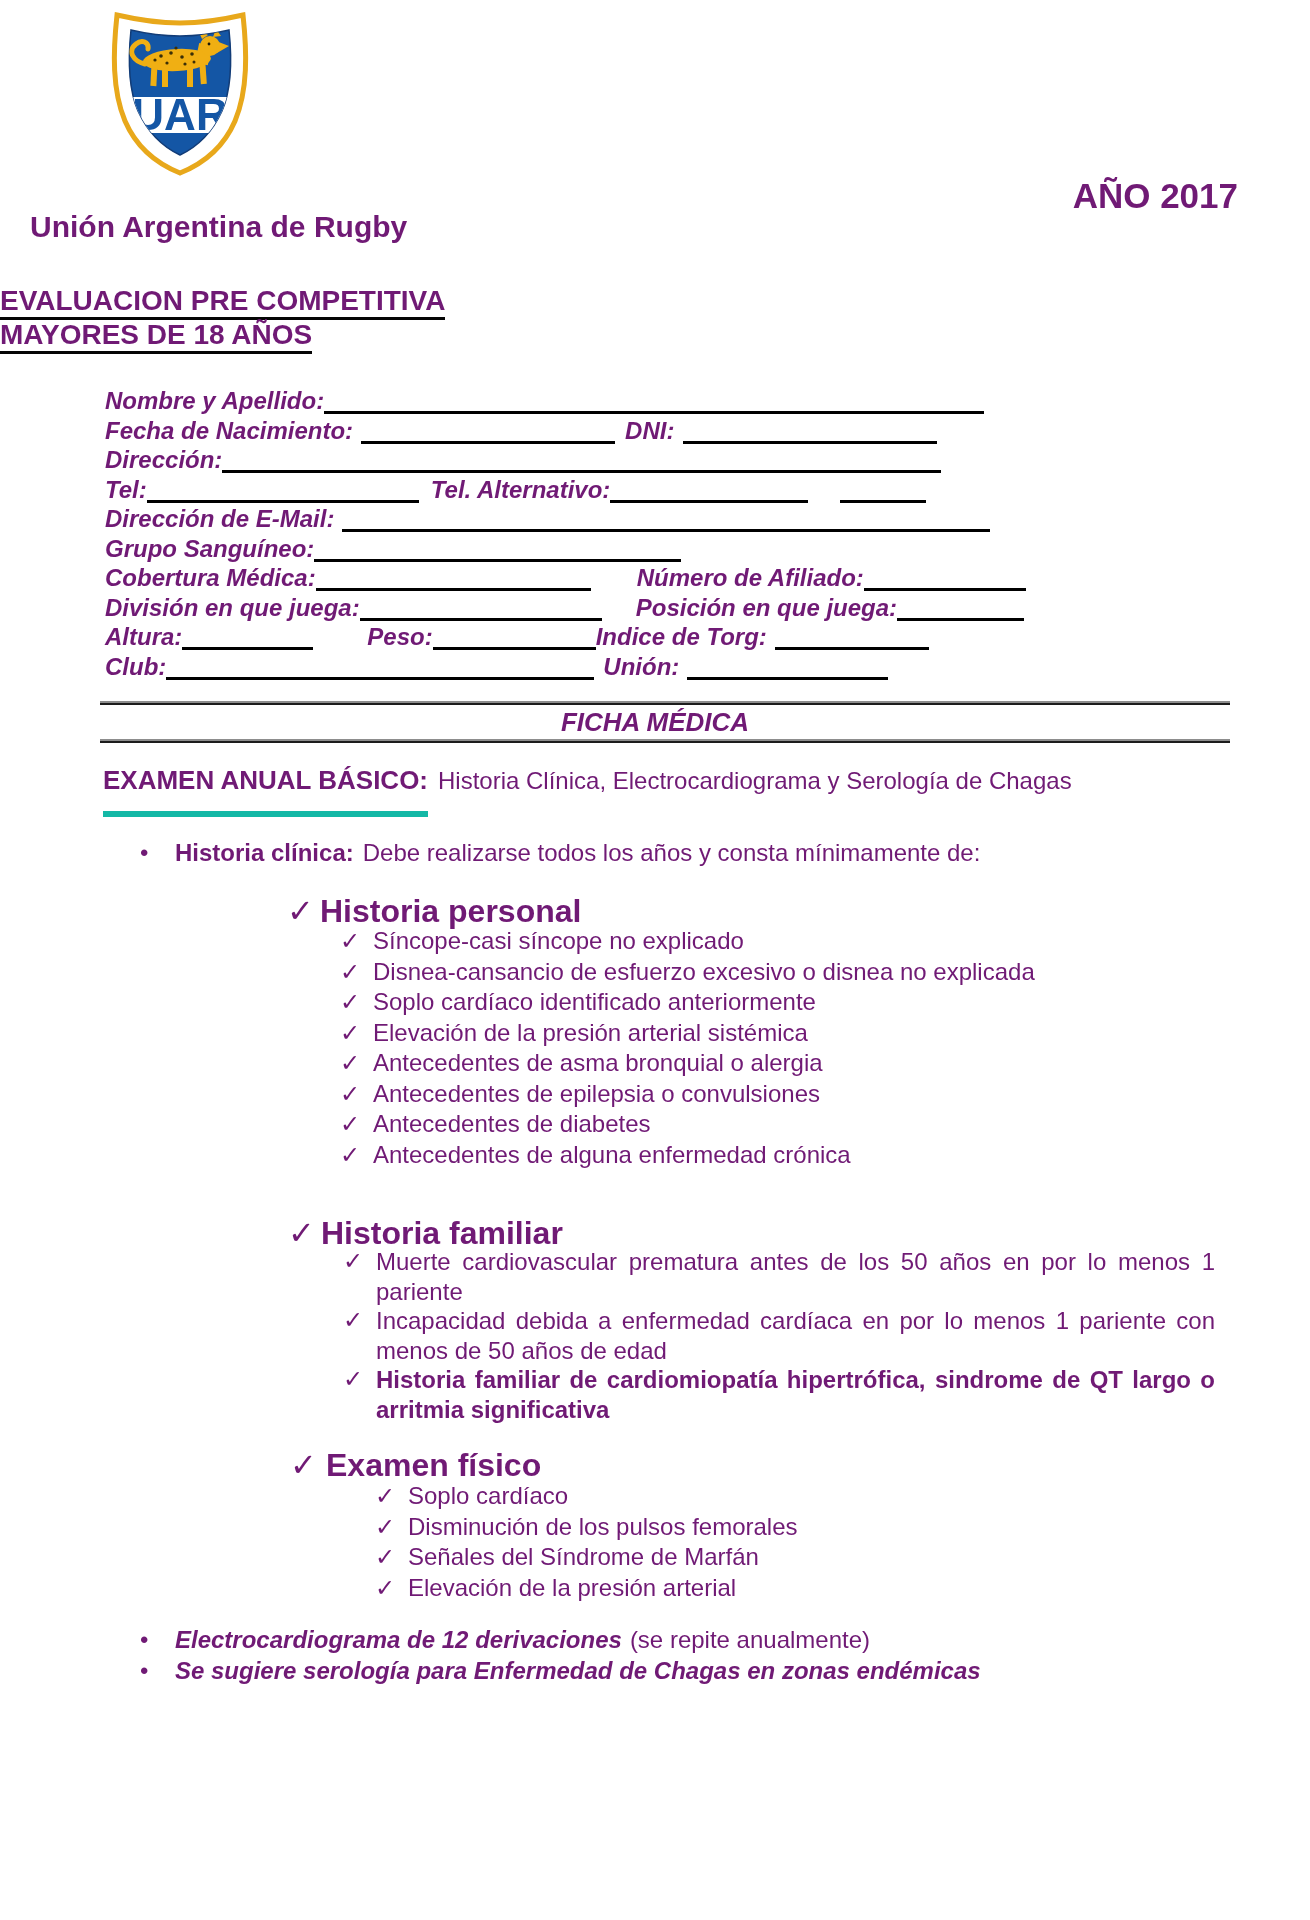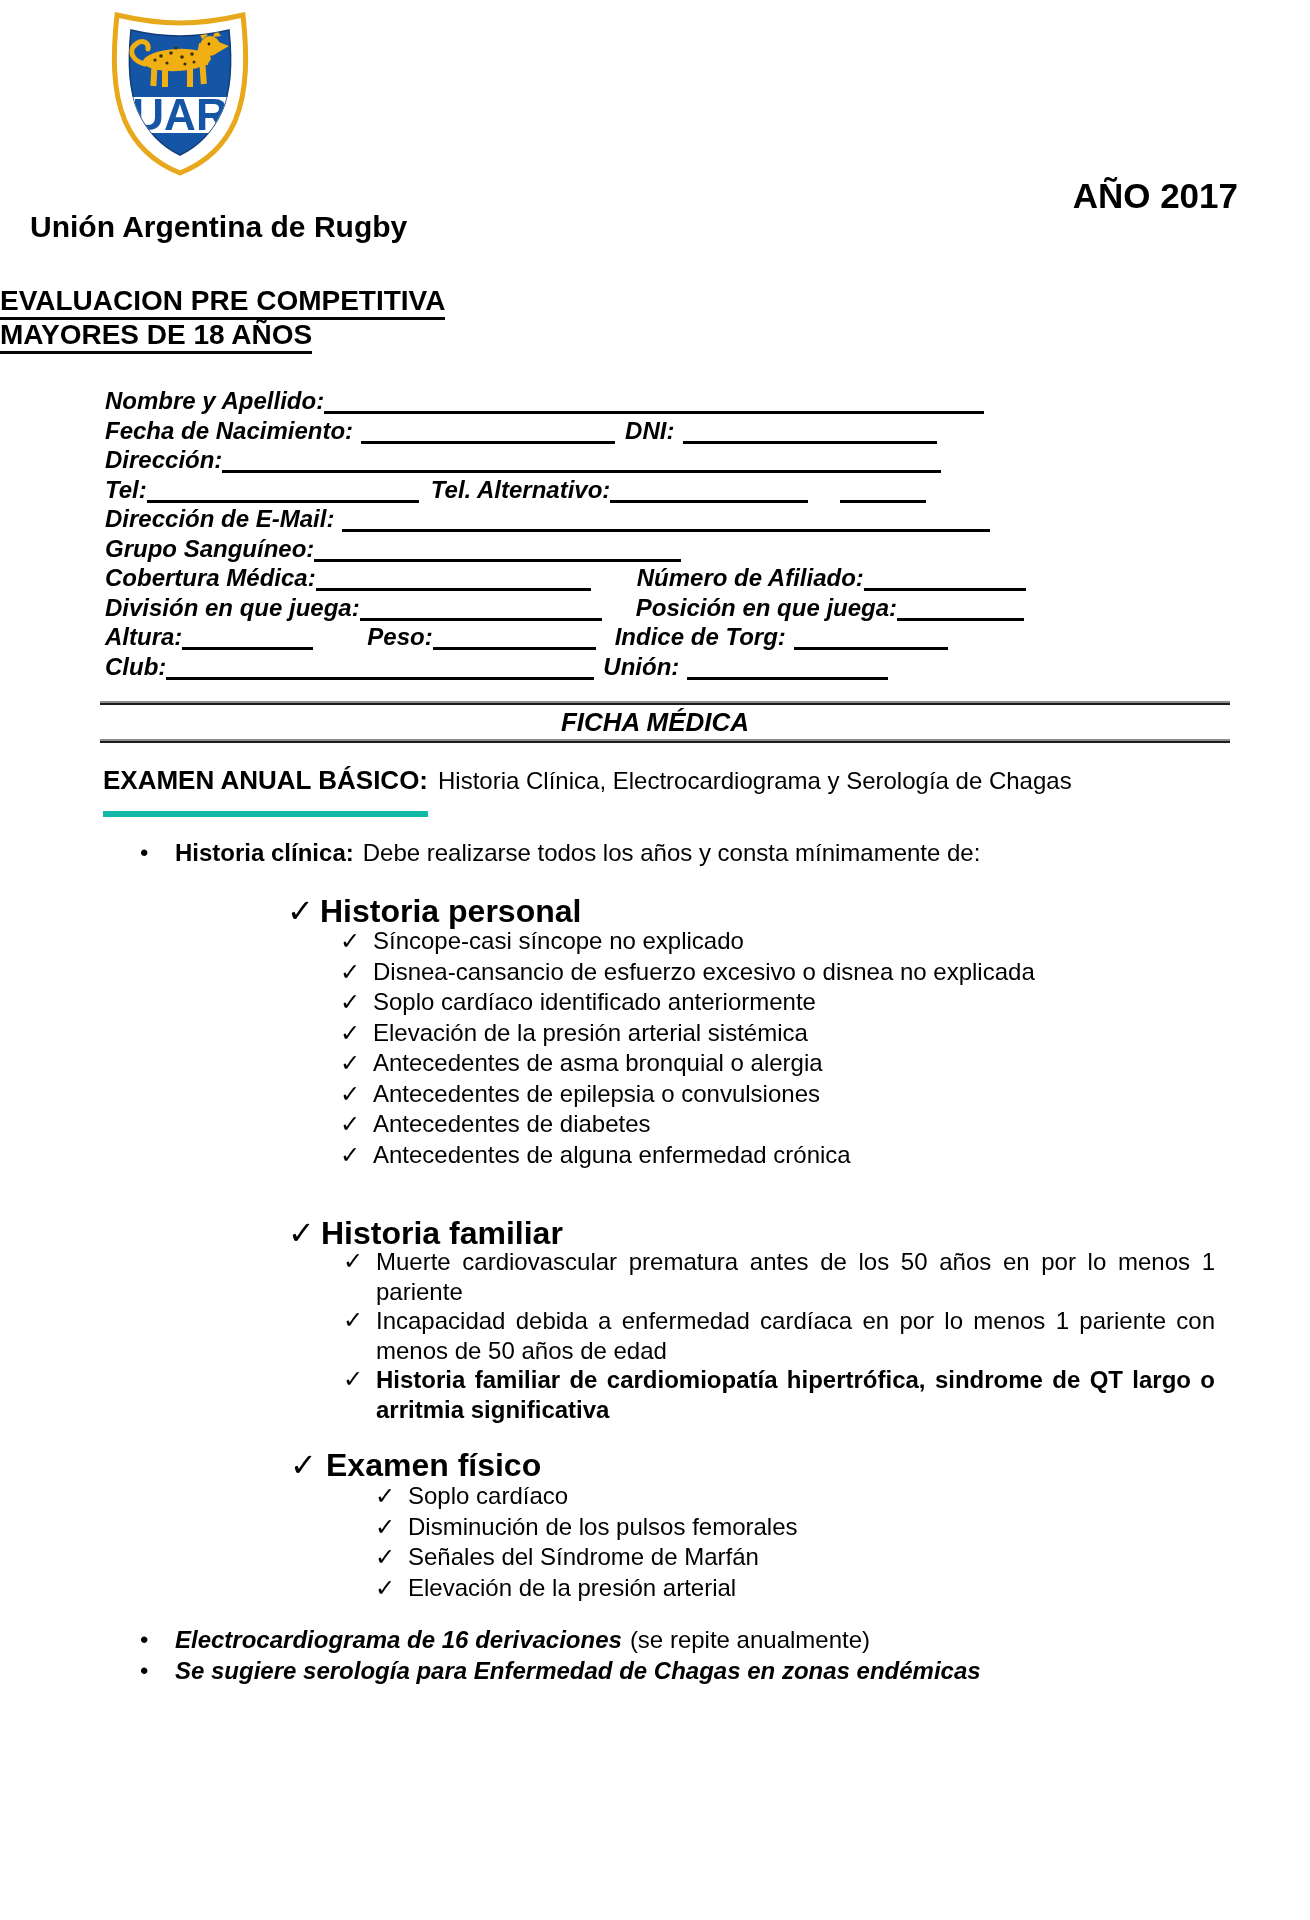--- a/index.html
+++ b/index.html
@@ -1,18 +1,18 @@
 <!DOCTYPE html>
 <html><head>
 <meta charset="utf-8">
 <style>
   html,body{margin:0;padding:0;background:#fff;}
   #page{
     position:relative;width:1310px;height:1920px;background:#ffffff;
-    font-family:"Liberation Sans","DejaVu Sans",sans-serif;color:#000000;
+    font-family:"Liberation Sans","DejaVu Sans",sans-serif;color:#701a75;
     overflow:hidden;
   }
   .abs{position:absolute;}
   
   .logo{left:105px;top:4px;width:150px;height:172px;}
   .org-name{left:30px;top:210px;font-size:30px;font-weight:bold;white-space:nowrap;}
   .year{right:72px;top:176px;font-size:35px;font-weight:bold;white-space:nowrap;}
   
   .title-block{left:0;right:0;top:284px;}
   .title-line{line-height:34px;font-size:28px;font-weight:bold;}
@@ -130,21 +130,21 @@
     <div class="row">
       <span>Grupo Sanguíneo:</span><span class="u" style="width:367px"></span>
     </div>
     <div class="row">
       <span>Cobertura Médica:</span><span class="u" style="width:275px"></span><span style="margin-left:46px">Número de Afiliado:</span><span class="u" style="width:162px"></span>
     </div>
     <div class="row">
       <span>División en que juega:</span><span class="u" style="width:242px"></span><span style="margin-left:34px">Posición en que juega:</span><span class="u" style="width:127px"></span>
     </div>
     <div class="row">
-      <span>Altura:</span><span class="u" style="width:131px"></span><span style="margin-left:54px">Peso:</span><span class="u" style="width:163px"></span><span style="margin-left:19px">Indice de Torg:</span><span class="u" style="width:154px;margin-left:8px"></span>
+      <span>Altura:</span><span class="u" style="width:131px"></span><span style="margin-left:54px">Peso:</span><span class="u" style="width:163px"></span><span style="">Indice de Torg:</span><span class="u" style="width:154px;margin-left:8px"></span>
     </div>
     <div class="row">
       <span>Club:</span><span class="u" style="width:428px"></span><span style="margin-left:9px">Unión:</span><span class="u" style="width:201px;margin-left:8px"></span>
     </div>
   </div>
 
   <div class="abs rule rule1"></div>
   <div class="abs ficha-heading">FICHA MÉDICA</div>
   <div class="abs rule rule2"></div>
 
@@ -184,20 +184,20 @@
   </div>
   <div class="abs fisico-list">
     <div><span class="chk">✓</span><span>Soplo cardíaco</span></div>
     <div><span class="chk">✓</span><span>Disminución de los pulsos femorales</span></div>
     <div><span class="chk">✓</span><span>Señales del Síndrome de Marfán</span></div>
     <div><span class="chk">✓</span><span>Elevación de la presión arterial</span></div>
   </div>
 
   <div class="abs bottom-bullets">
     <div>
-      <span class="bl" style="display:inline-block;width:35px">•</span><span class="bi">Electrocardiograma de 16 derivaciones</span><span class="reg">(se repite anualmente)</span>
+      <span class="bl" style="display:inline-block;width:35px">•</span><span class="bi">Electrocardiograma de 12 derivaciones</span><span class="reg">(se repite anualmente)</span>
     </div>
     <div>
       <span class="bl" style="display:inline-block;width:35px">•</span><span class="bi">Se sugiere serología para Enfermedad de Chagas en zonas endémicas</span>
     </div>
   </div>
 
 </div>
 
 </body></html>

